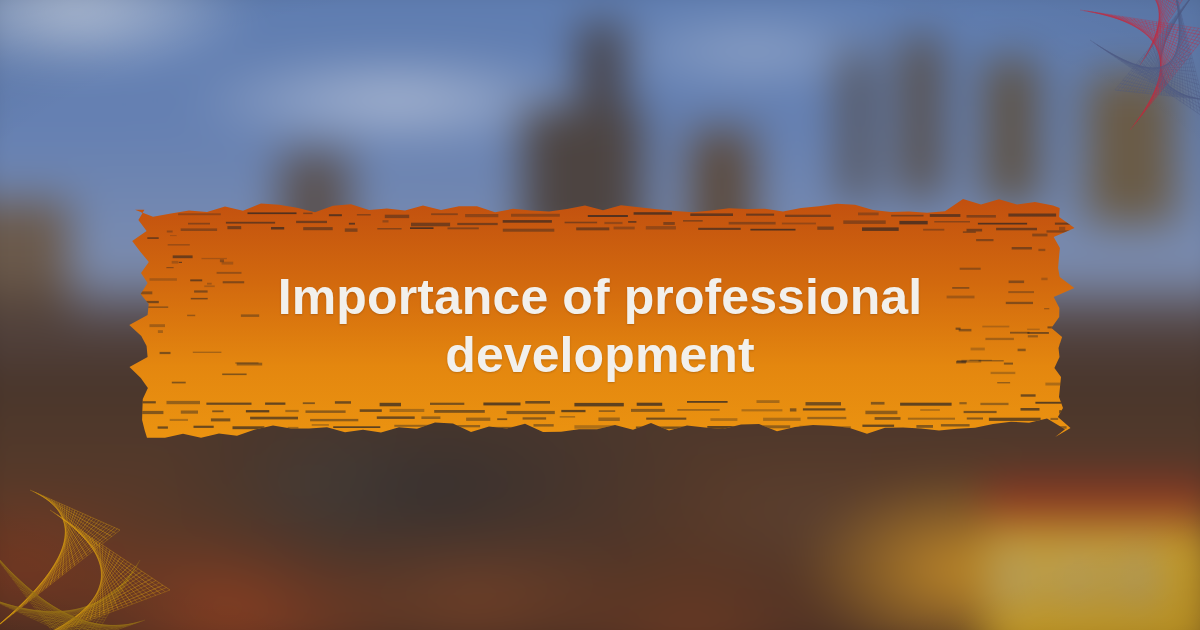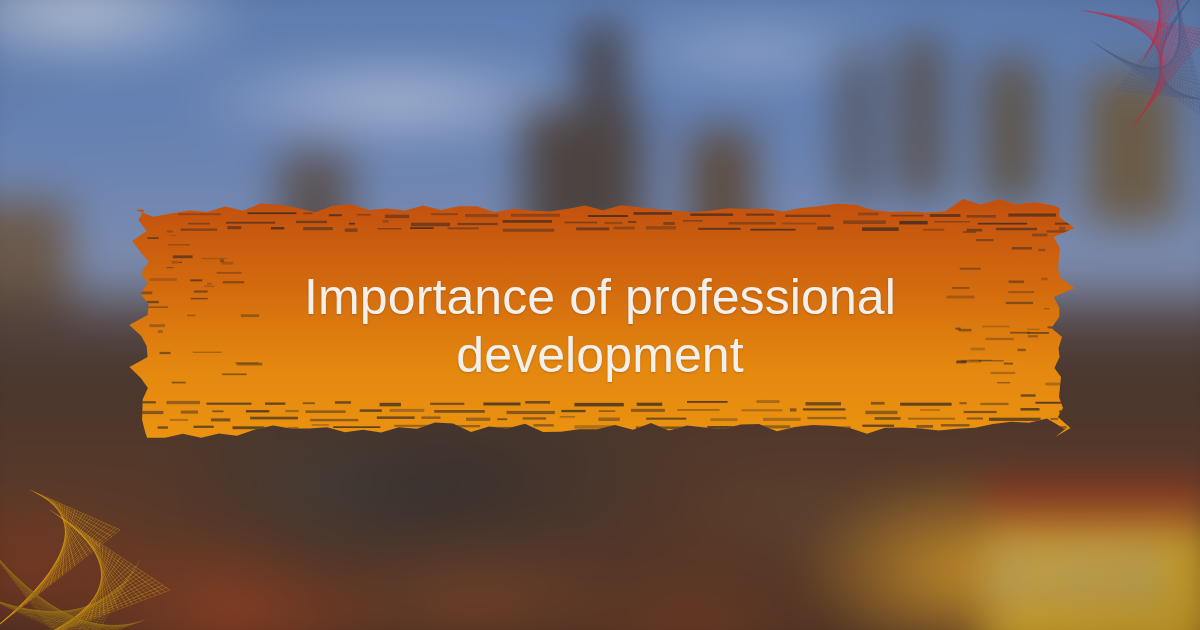--- a/index.html
+++ b/index.html
@@ -119,21 +119,21 @@
   .banner svg { display: block; width: 100%; height: 100%; overflow: visible; }
 
   .banner-title {
     position: absolute;
     left: 0; right: 0;
     top: 82px;
     text-align: center;
     color: #f2f0ec;
     font-family: "Liberation Sans", sans-serif;
     font-size: 50px;
-    font-weight: 400;
+    font-weight: 700;
     line-height: 58px;
     letter-spacing: .1px;
     padding: 0 70px;
     box-sizing: border-box;
     text-shadow: 0 1px 2px rgba(90,40,0,.28);
   }
 </style>
 </head>
 <body>
 

